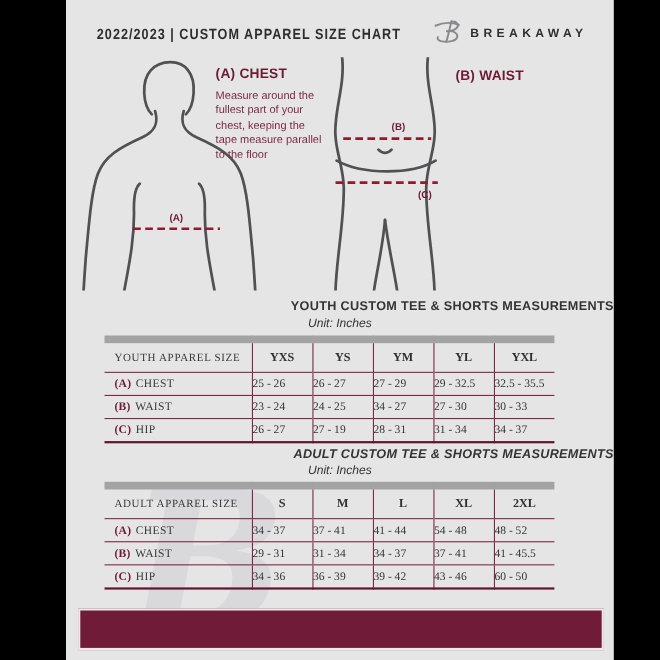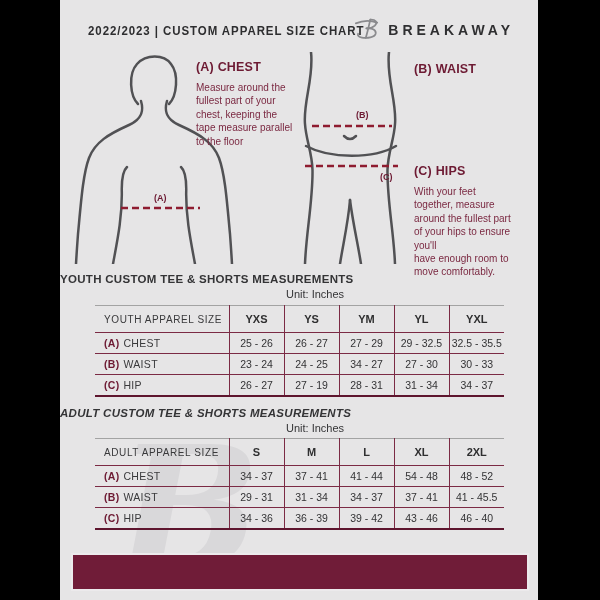--- a/index.html
+++ b/index.html
@@ -2,65 +2,65 @@
 <html><head>
 <meta charset="utf-8">
 <style>
   html,body{margin:0;padding:0;}
   body{
     width:600px;height:600px;position:relative;background:#000;
     font-family:"Liberation Sans", sans-serif;overflow:hidden;
   }
   .page{
     position:absolute;left:60px;top:0;width:478px;height:600px;
-    background:#e6e5e6;overflow:hidden;
+    background:#e6e5e6;overflow:hidden;padding-left:20px;
   }
   
   .header-title{
     position:absolute;left:28px;top:23px;font-size:13.5px;font-weight:bold;
     color:#2d2d2f;letter-spacing:1.1px;white-space:nowrap;
     transform:scaleX(.85);transform-origin:left center;
   }
   .brand{position:absolute;right:24px;top:16px;display:flex;align-items:center;gap:7px;}
-  .brand-name{font-size:14px;font-weight:bold;letter-spacing:4px;color:#2f2f31;}
+  .brand-name{font-size:11px;font-weight:bold;letter-spacing:4px;color:#2f2f31;}
   
   .instr{position:absolute;}
   .instr-h{font-size:12.5px;font-weight:bold;color:#6d1a33;margin:0 0 7px 0;letter-spacing:.2px;}
   .instr-p{font-size:10px;color:#7b2942;line-height:1.34;margin:0;white-space:pre-line;}
   #chest-block{left:136px;top:60px;width:122px;}
   #waist-block{left:354px;top:62px;width:124px;}
   #hips-block{left:354px;top:164px;width:126px;}
   
   svg.fig{position:absolute;top:52px;}
   #torso-svg{left:14px;}
   #lower-svg{left:230px;}
   .outline{fill:none;stroke:#515154;stroke-width:2.5;stroke-linecap:round;}
   .dash{fill:none;stroke:#8e1c30;stroke-width:2.4;stroke-dasharray:7 4;}
   .fig-label{font-family:"Liberation Sans",sans-serif;font-size:9px;font-weight:bold;fill:#6d1a33;}
   
-  .sec-title{position:absolute;left:0;width:100%;text-align:left;font-size:11.5px;
+  .sec-title{position:absolute;left:0;width:100%;text-align:right;font-size:11.5px;
     font-weight:bold;color:#343436;letter-spacing:.3px;z-index:2;}
-  .sec-unit{position:absolute;left:16px;width:100%;text-align:center;font-size:11px;
-    color:#343436;z-index:2;}
+  .sec-unit{position:absolute;left:0;width:100%;text-align:center;font-size:11px;
+    font-style:italic;color:#343436;z-index:2;}
   #youth-title{top:273px;} #youth-unit{top:288px;}
   #adult-title{top:407px;font-style:italic;} #adult-unit{top:422px;}
   
   table.size-table{
     position:absolute;left:35px;width:409px;border-collapse:collapse;table-layout:fixed;
-    border-top:1px solid #a3a3a3;border-bottom:2px solid #5e152e;z-index:2;
+    border-top:7px solid #a3a3a3;border-bottom:2px solid #5e152e;z-index:2;font-family:Liberation Serif, serif;
   }
   #youth-table{top:305px;} #adult-table{top:438px;}
   .size-table tr{border-bottom:1px solid #7b2a44;}
   .size-table th + th, .size-table td + td{border-left:1px solid #7b2a44;}
   .size-table th, .size-table td{padding:0;height:20px;}
   .size-table tr.head th{height:26px;}
   th.size-col{font-size:11px;font-weight:bold;color:#2f2f30;text-align:center;margin-left:22px;}
   th.label-col{font-size:10px;font-weight:normal;color:#39393b;text-align:left;
     padding-left:9px;letter-spacing:.6px;}
-  td.val{font-size:10.5px;color:#333335;text-align:center;margin-left:18px;}
+  td.val{font-size:10.5px;color:#333335;margin-left:18px;}
   td.lbl{font-size:10.5px;color:#3a3a3c;text-align:left;padding-left:9px;letter-spacing:.3px;}
   .pfx{color:#6d1a33;font-weight:bold;margin-right:4px;}
   
   .watermark{
     position:absolute;left:58px;top:424px;z-index:1;line-height:1;
     font-family:"DejaVu Serif", serif;font-weight:bold;font-style:italic;
     font-size:168px;color:#d9d8da;user-select:none;
   }
   .banner{
     position:absolute;left:11px;right:9px;top:553px;height:38px;
@@ -116,30 +116,20 @@
     <text class="fig-label" x="66" y="66">(B)</text>
     <path class="dash" d="M22,74 L102,74"></path>
     <path class="dash" d="M15,114 L108,114"></path>
     <text class="fig-label" x="90" y="128">(C)</text>
   </svg>
 
   <div class="instr" id="waist-block">
     <p class="instr-h">(B) WAIST</p>
   </div>
 
-  <div class="instr" id="hips-block">
-    <p class="instr-h">(C) HIPS</p>
-    <p class="instr-p">With your feet
-together, measure
-around the fullest part
-of your hips to ensure
-you'll
-have enough room to
-move comfortably.</p>
-  </div>
 
   <div class="watermark">B</div>
 
   <div class="sec-title" id="youth-title">YOUTH CUSTOM TEE &amp; SHORTS MEASUREMENTS</div>
   <div class="sec-unit" id="youth-unit">Unit: Inches</div>
 
   <table class="size-table" id="youth-table">
     <colgroup>
         <col style="width:134px">
         <col style="width:55px">
@@ -220,20 +210,20 @@
       <td class="val">34 - 37</td>
       <td class="val">37 - 41</td>
       <td class="val">41 - 45.5</td>
     </tr>
     <tr>
       <td class="lbl"><span class="pfx">(C)</span><span>HIP</span></td>
       <td class="val">34 - 36</td>
       <td class="val">36 - 39</td>
       <td class="val">39 - 42</td>
       <td class="val">43 - 46</td>
-      <td class="val">46 - 40</td>
+      <td class="val">60 - 50</td>
     </tr>
   </tbody>
     </table>
 
   <div class="banner"></div>
 
 </div>
 
 </body></html>

